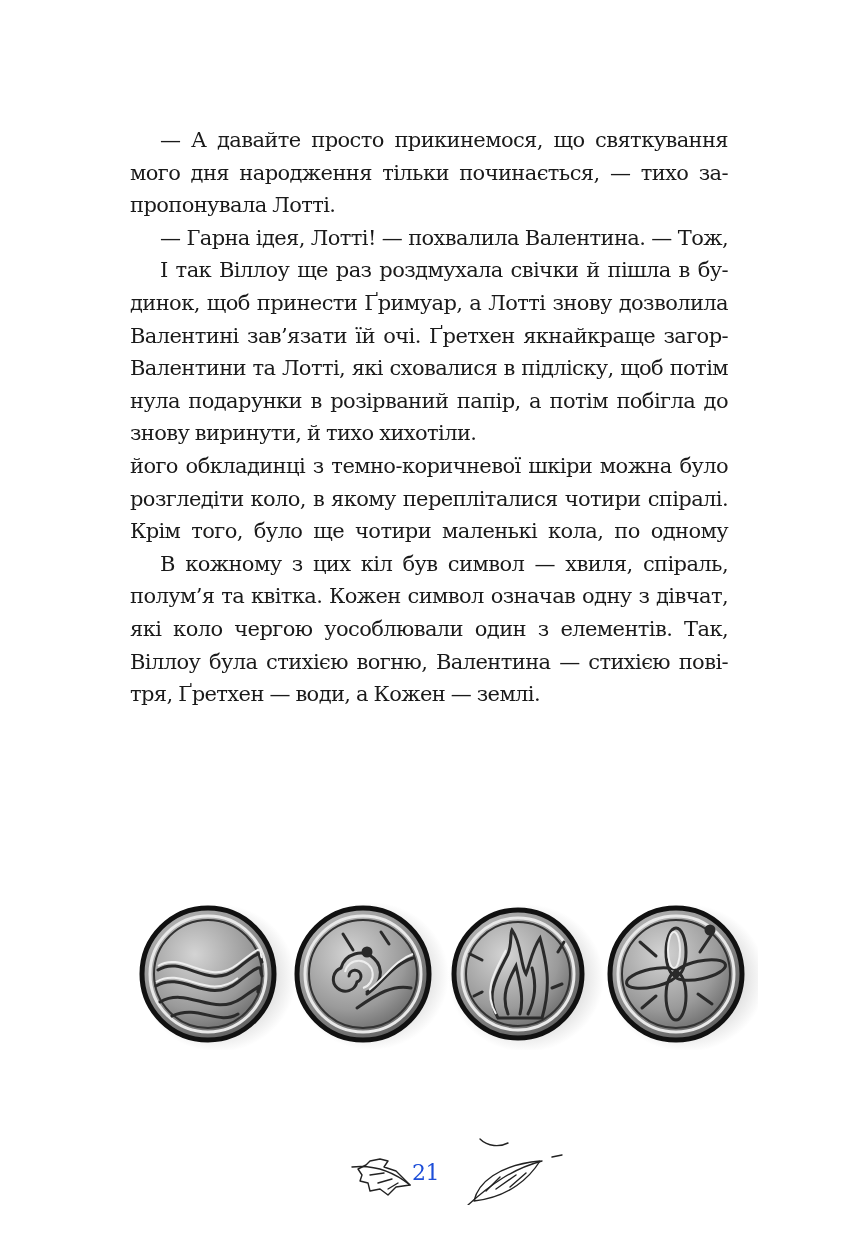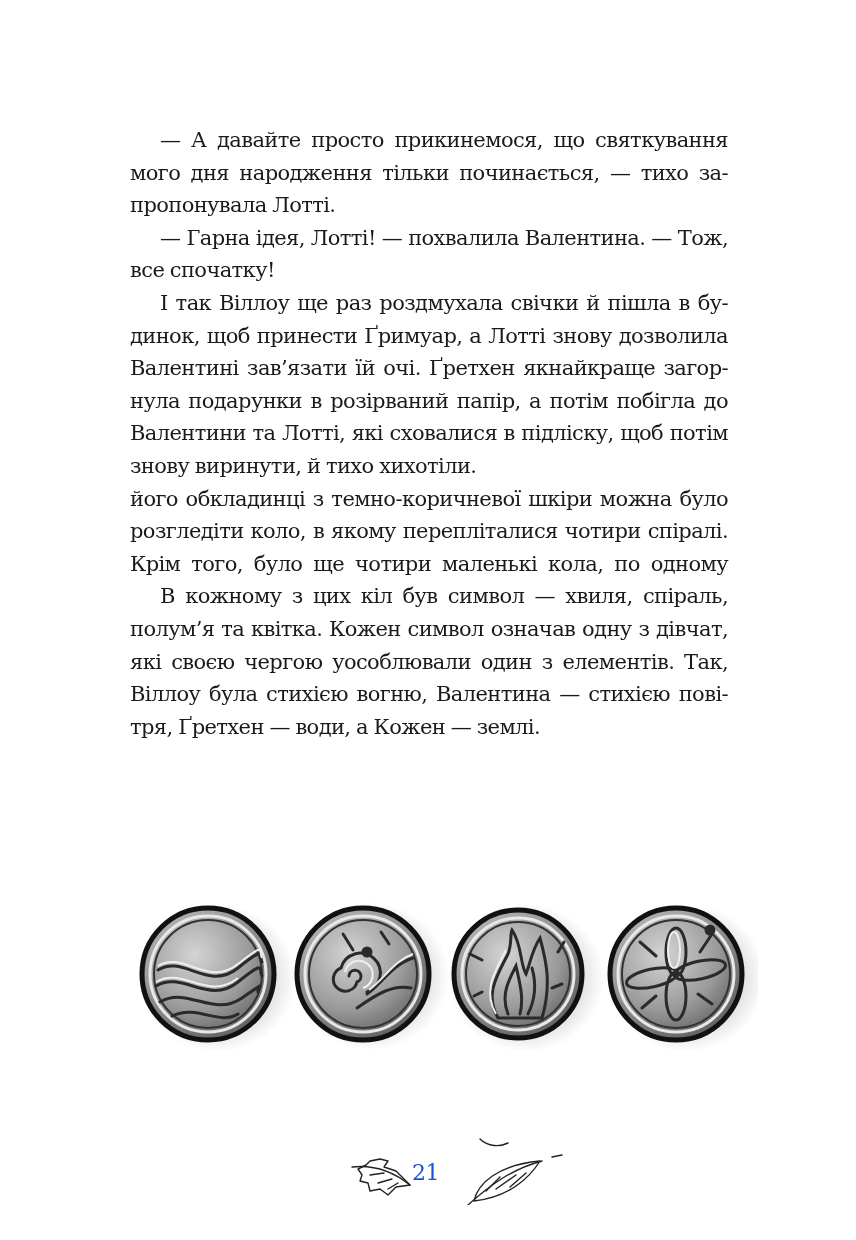--- a/index.html
+++ b/index.html
@@ -30,42 +30,41 @@
   <div class="text-block">
 
     <div>
       <span class="line indent">— А давайте просто прикинемося, що святкування</span>
       <span class="line">мого дня народження тільки починається, — тихо за-</span>
       <span class="line last">пропонувала Лотті.</span>
     </div>
 
     <div>
       <span class="line indent">— Гарна ідея, Лотті! — похвалила Валентина. — Тож,</span>
-      <span class="line last">все спочатку!</span>
     </div>
 
     <div>
       <span class="line indent">І так Віллоу ще раз роздмухала свічки й пішла в бу-</span>
       <span class="line">динок, щоб принести Ґримуар, а Лотті знову дозволила</span>
       <span class="line">Валентині зав’язати їй очі. Ґретхен якнайкраще загор-</span>
+      <span class="line">Валентини та Лотті, які сховалися в підліску, щоб потім</span>
       <span class="line">нула подарунки в розірваний папір, а потім побігла до</span>
-      <span class="line">Валентини та Лотті, які сховалися в підліску, щоб потім</span>
       <span class="line last">знову виринути, й тихо хихотіли.</span>
     </div>
 
     <div>
       <span class="line">його обкладинці з темно-коричневої шкіри можна було</span>
       <span class="line">розгледіти коло, в якому перепліталися чотири спіралі.</span>
       <span class="line">Крім того, було ще чотири маленькі кола, по одному</span>
     </div>
 
     <div>
       <span class="line indent">В кожному з цих кіл був символ — хвиля, спіраль,</span>
       <span class="line">полум’я та квітка. Кожен символ означав одну з дівчат,</span>
-      <span class="line">які своєю чергою уособлювали один з елементів. Так,</span>
+      <span class="line">які коло чергою уособлювали один з елементів. Так,</span>
       <span class="line">Віллоу була стихією вогню, Валентина — стихією пові-</span>
       <span class="line last">тря, Ґретхен — води, а Кожен — землі.</span>
     </div>
   </div>
 
   <svg class="illustration" viewBox="0 0 630 150" xmlns="http://www.w3.org/2000/svg">
     <defs>
       <radialGradient id="coinFill" cx="40%" cy="35%" r="70%">
         <stop offset="0%" stop-color="#d4d4d4"></stop>
         <stop offset="60%" stop-color="#9a9a9a"></stop>

